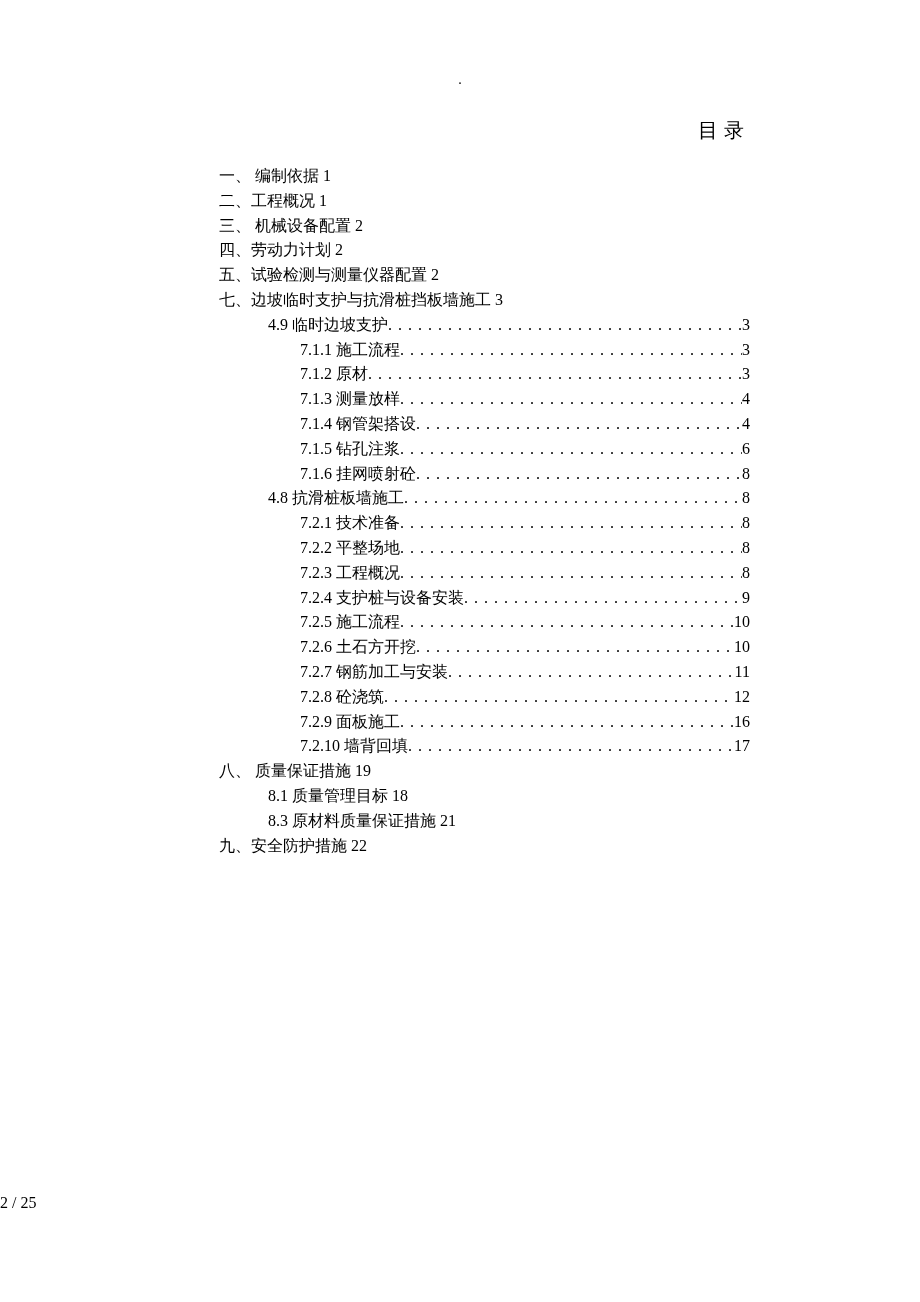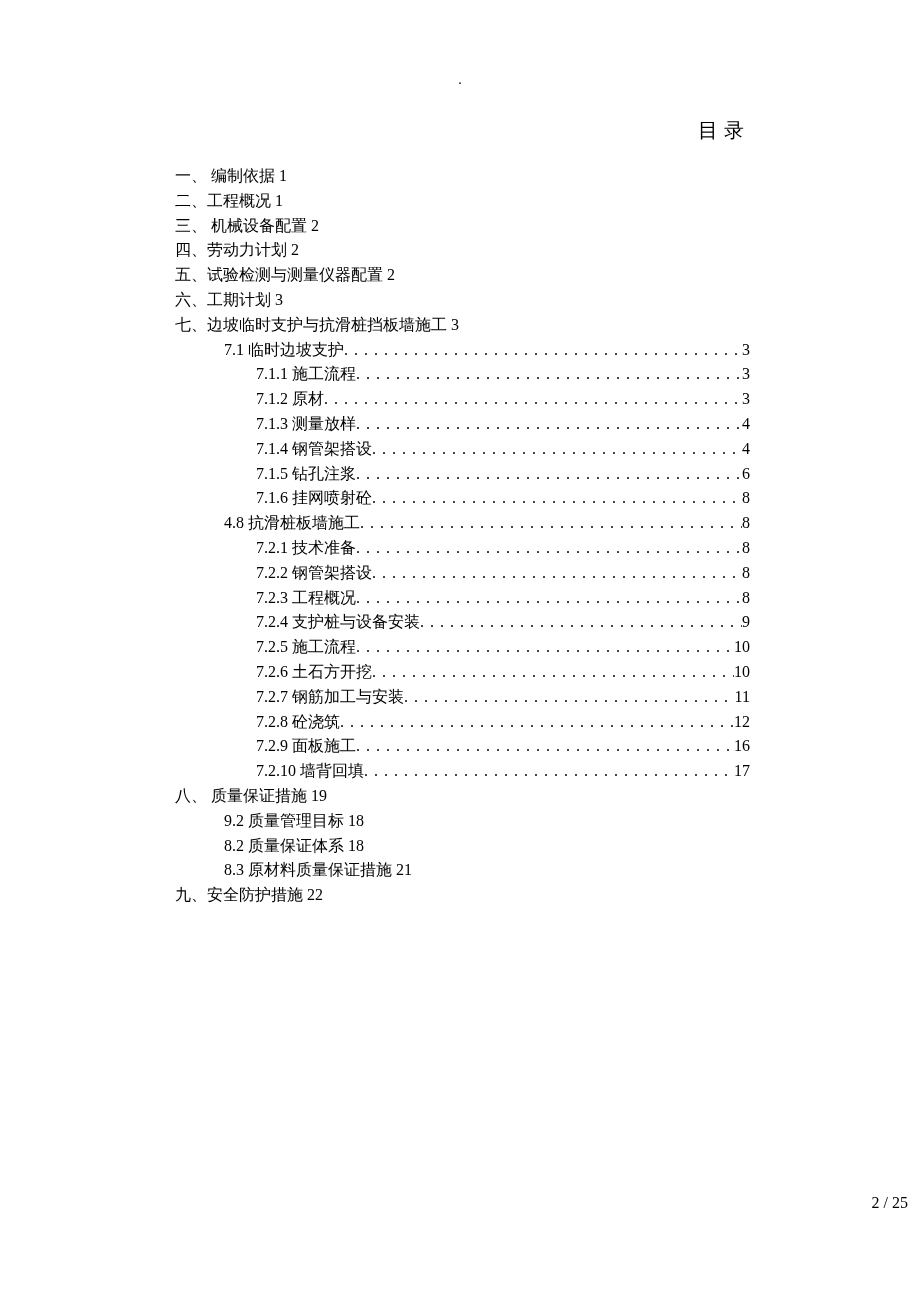--- a/index.html
+++ b/index.html
@@ -23,38 +23,39 @@
     letter-spacing: 6px;
     margin-bottom: 18px;
   }
   .entry {
     display: flex;
     white-space: nowrap;
     align-items: baseline;
   }
   .label {
     flex: 0 0 auto;
+    margin-left: 44px;
   }
   .dots {
     flex: 1 1 auto;
     overflow: hidden;
     letter-spacing: 1px;
   }
   .pg {
     flex: 0 0 auto;
   }
   .indent-0 { padding-left: 0; }
   .indent-1 { padding-left: 49px; }
   .indent-2 { padding-left: 81px; align-items: flex-end; }
   .footer {
     position: absolute;
     bottom: 90px;
     left: 0;
     right: 12px;
-    text-align: right;
+    text-align: left;
     font-size: 16px;
   }
   .topdot {
     position: absolute;
     top: 72px;
     left: 0;
     right: 0;
     text-align: center;
     font-size: 14px;
     color: #000;
@@ -77,27 +78,24 @@
       <div class="entry indent-0">
         <span class="label">三、 机械设备配置 2</span>
       </div>
       <div class="entry indent-0">
         <span class="label">四、劳动力计划 2</span>
       </div>
       <div class="entry indent-0">
         <span class="label">五、试验检测与测量仪器配置 2</span>
       </div>
       <div class="entry indent-0">
-        <span class="label">六、工期计划 3</span>
-      </div>
-      <div class="entry indent-0">
         <span class="label">七、边坡临时支护与抗滑桩挡板墙施工 3</span>
       </div>
       <div class="entry indent-1">
-        <span class="label">7.1 临时边坡支护</span>
+        <span class="label">4.9 临时边坡支护</span>
         <span class="dots">. . . . . . . . . . . . . . . . . . . . . . . . . . . . . . . . . . . . . . . . . . . . . . . . . . . . . . . . . . . . . . . . . . . . . . . . . . . . . . . . . . . . . . . . . . . . . . . . . . . . . . . . . . . . . . . . . . . . . . . . . . . . . . . . . . . . . . . . . . . . . . . . . . . . . . . . . . . . . . . . . . . . . . . . . . . . . . . . . . . . . . . . . . . . . . . . . . . . . . . . </span>
         <span class="pg">3</span>
       </div>
       <div class="entry indent-2">
         <span class="label">7.1.1 施工流程</span>
         <span class="dots">. . . . . . . . . . . . . . . . . . . . . . . . . . . . . . . . . . . . . . . . . . . . . . . . . . . . . . . . . . . . . . . . . . . . . . . . . . . . . . . . . . . . . . . . . . . . . . . . . . . . . . . . . . . . . . . . . . . . . . . . . . . . . . . . . . . . . . . . . . . . . . . . . . . . . . . . . . . . . . . . . . . . . . . . . . . . . . . . . . . . . . . . . . . . . . . . . . . . . . . . </span>
         <span class="pg">3</span>
       </div>
       <div class="entry indent-2">
         <span class="label">7.1.2 原材</span>
@@ -128,21 +126,21 @@
         <span class="label">4.8 抗滑桩板墙施工</span>
         <span class="dots">. . . . . . . . . . . . . . . . . . . . . . . . . . . . . . . . . . . . . . . . . . . . . . . . . . . . . . . . . . . . . . . . . . . . . . . . . . . . . . . . . . . . . . . . . . . . . . . . . . . . . . . . . . . . . . . . . . . . . . . . . . . . . . . . . . . . . . . . . . . . . . . . . . . . . . . . . . . . . . . . . . . . . . . . . . . . . . . . . . . . . . . . . . . . . . . . . . . . . . . . </span>
         <span class="pg">8</span>
       </div>
       <div class="entry indent-2">
         <span class="label">7.2.1 技术准备</span>
         <span class="dots">. . . . . . . . . . . . . . . . . . . . . . . . . . . . . . . . . . . . . . . . . . . . . . . . . . . . . . . . . . . . . . . . . . . . . . . . . . . . . . . . . . . . . . . . . . . . . . . . . . . . . . . . . . . . . . . . . . . . . . . . . . . . . . . . . . . . . . . . . . . . . . . . . . . . . . . . . . . . . . . . . . . . . . . . . . . . . . . . . . . . . . . . . . . . . . . . . . . . . . . . </span>
         <span class="pg">8</span>
       </div>
       <div class="entry indent-2">
-        <span class="label">7.2.2 钢管架搭设</span>
+        <span class="label">7.2.2 平整场地</span>
         <span class="dots">. . . . . . . . . . . . . . . . . . . . . . . . . . . . . . . . . . . . . . . . . . . . . . . . . . . . . . . . . . . . . . . . . . . . . . . . . . . . . . . . . . . . . . . . . . . . . . . . . . . . . . . . . . . . . . . . . . . . . . . . . . . . . . . . . . . . . . . . . . . . . . . . . . . . . . . . . . . . . . . . . . . . . . . . . . . . . . . . . . . . . . . . . . . . . . . . . . . . . . . . </span>
         <span class="pg">8</span>
       </div>
       <div class="entry indent-2">
         <span class="label">7.2.3 工程概况</span>
         <span class="dots">. . . . . . . . . . . . . . . . . . . . . . . . . . . . . . . . . . . . . . . . . . . . . . . . . . . . . . . . . . . . . . . . . . . . . . . . . . . . . . . . . . . . . . . . . . . . . . . . . . . . . . . . . . . . . . . . . . . . . . . . . . . . . . . . . . . . . . . . . . . . . . . . . . . . . . . . . . . . . . . . . . . . . . . . . . . . . . . . . . . . . . . . . . . . . . . . . . . . . . . . </span>
         <span class="pg">8</span>
       </div>
       <div class="entry indent-2">
         <span class="label">7.2.4 支护桩与设备安装</span>
@@ -176,24 +174,21 @@
       </div>
       <div class="entry indent-2">
         <span class="label">7.2.10 墙背回填</span>
         <span class="dots">. . . . . . . . . . . . . . . . . . . . . . . . . . . . . . . . . . . . . . . . . . . . . . . . . . . . . . . . . . . . . . . . . . . . . . . . . . . . . . . . . . . . . . . . . . . . . . . . . . . . . . . . . . . . . . . . . . . . . . . . . . . . . . . . . . . . . . . . . . . . . . . . . . . . . . . . . . . . . . . . . . . . . . . . . . . . . . . . . . . . . . . . . . . . . . . . . . . . . . . . </span>
         <span class="pg">17</span>
       </div>
       <div class="entry indent-0">
         <span class="label">八、 质量保证措施 19</span>
       </div>
       <div class="entry indent-1">
-        <span class="label">9.2 质量管理目标 18</span>
-      </div>
-      <div class="entry indent-1">
-        <span class="label">8.2 质量保证体系 18</span>
+        <span class="label">8.1 质量管理目标 18</span>
       </div>
       <div class="entry indent-1">
         <span class="label">8.3 原材料质量保证措施 21</span>
       </div>
       <div class="entry indent-0">
         <span class="label">九、安全防护措施 22</span>
       </div>
     </div>
 </div>
 

